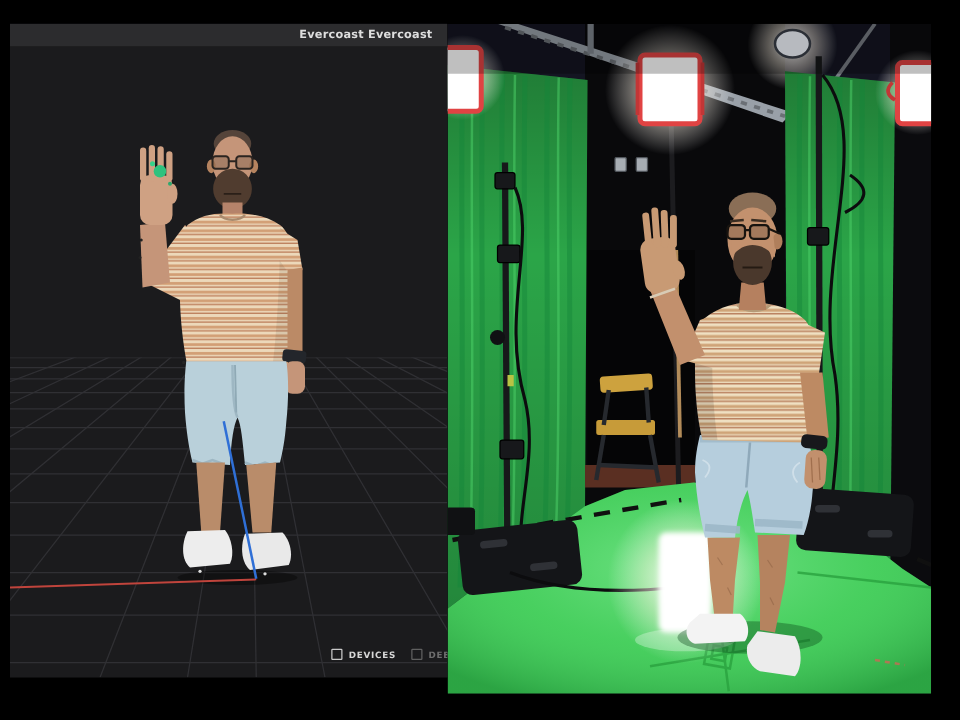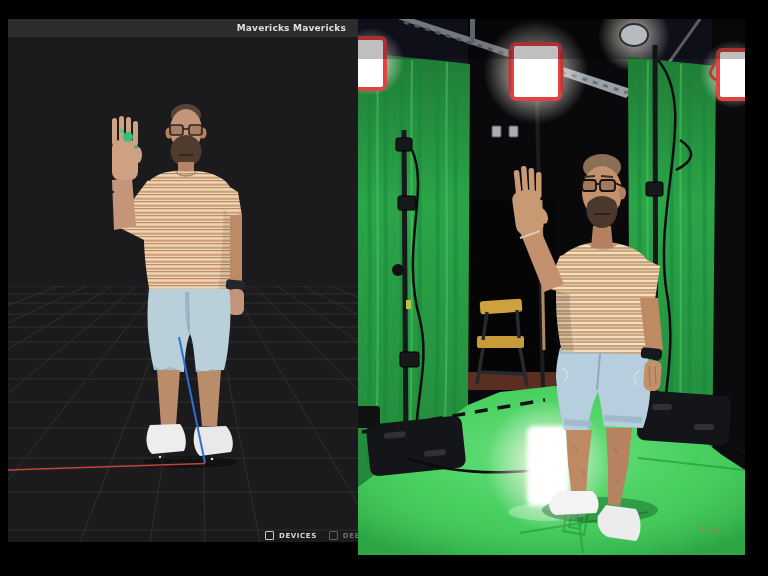--- a/index.html
+++ b/index.html
@@ -5,40 +5,40 @@
   html,body{margin:0;padding:0;background:#000;}
   .stage{position:relative;width:768px;height:576px;background:#000;overflow:hidden;
          font-family:"DejaVu Sans",sans-serif;}
   
   .app{position:absolute;left:8px;top:19px;width:350px;height:523px;background:#1b1b1d;overflow:hidden;}
   .titlebar{position:absolute;left:0;top:0;width:100%;height:18px;background:#2c2c2e;
             border-bottom:1px solid #222;}
   .titlebar .title{display:block;height:18px;line-height:18px;text-align:right;padding-right:12px;
             color:#dedede;font-size:9px;font-weight:bold;letter-spacing:.2px;}
   .viewport{position:absolute;left:0;top:18px;width:350px;height:505px;}
-  .toolbar{position:absolute;left:257px;bottom:2px;display:flex;align-items:center;white-space:nowrap;margin-top:16px;}
+  .toolbar{position:absolute;left:257px;bottom:14px;display:flex;align-items:center;white-space:nowrap;margin-top:16px;}
   .tb-item{display:flex;align-items:center;margin-right:12px;cursor:pointer;}
   .cbox{width:7px;height:7px;border-radius:1px;display:inline-block;margin-right:5px;}
   .cbox.bright{border:1px solid #c9c9c9;}
   .cbox.dim{border:1px solid #606060;}
   .tb-label{font-size:7px;font-weight:bold;letter-spacing:.6px;}
   .tb-label.bright{color:#d8d8d8;}
   .tb-label.dim{color:#6e6e6e;}
   
   .photo{position:absolute;left:358px;top:19px;width:387px;height:536px;margin:0;overflow:hidden;}
   svg{display:block;}
 </style>
 </head>
 <body>
 
 <div class="stage">
 
   <section class="app">
     <header class="titlebar">
-      <span class="title">Mavericks Mavericks</span>
+      <span class="title">Evercoast Evercoast</span>
     </header>
 
     <svg class="viewport" width="350" height="505" viewBox="8 37 350 505" xmlns="http://www.w3.org/2000/svg">
       <defs>
         <clipPath id="floorClip">
             <rect x="8" y="286" width="350" height="256"></rect>
           </clipPath>
         <pattern id="stripesL" width="6" height="7" patternUnits="userSpaceOnUse">
           <rect width="6" height="7" fill="#ecd8ba"></rect>
           <rect y="1.6" width="6" height="2.2" fill="#d29e74"></rect>

